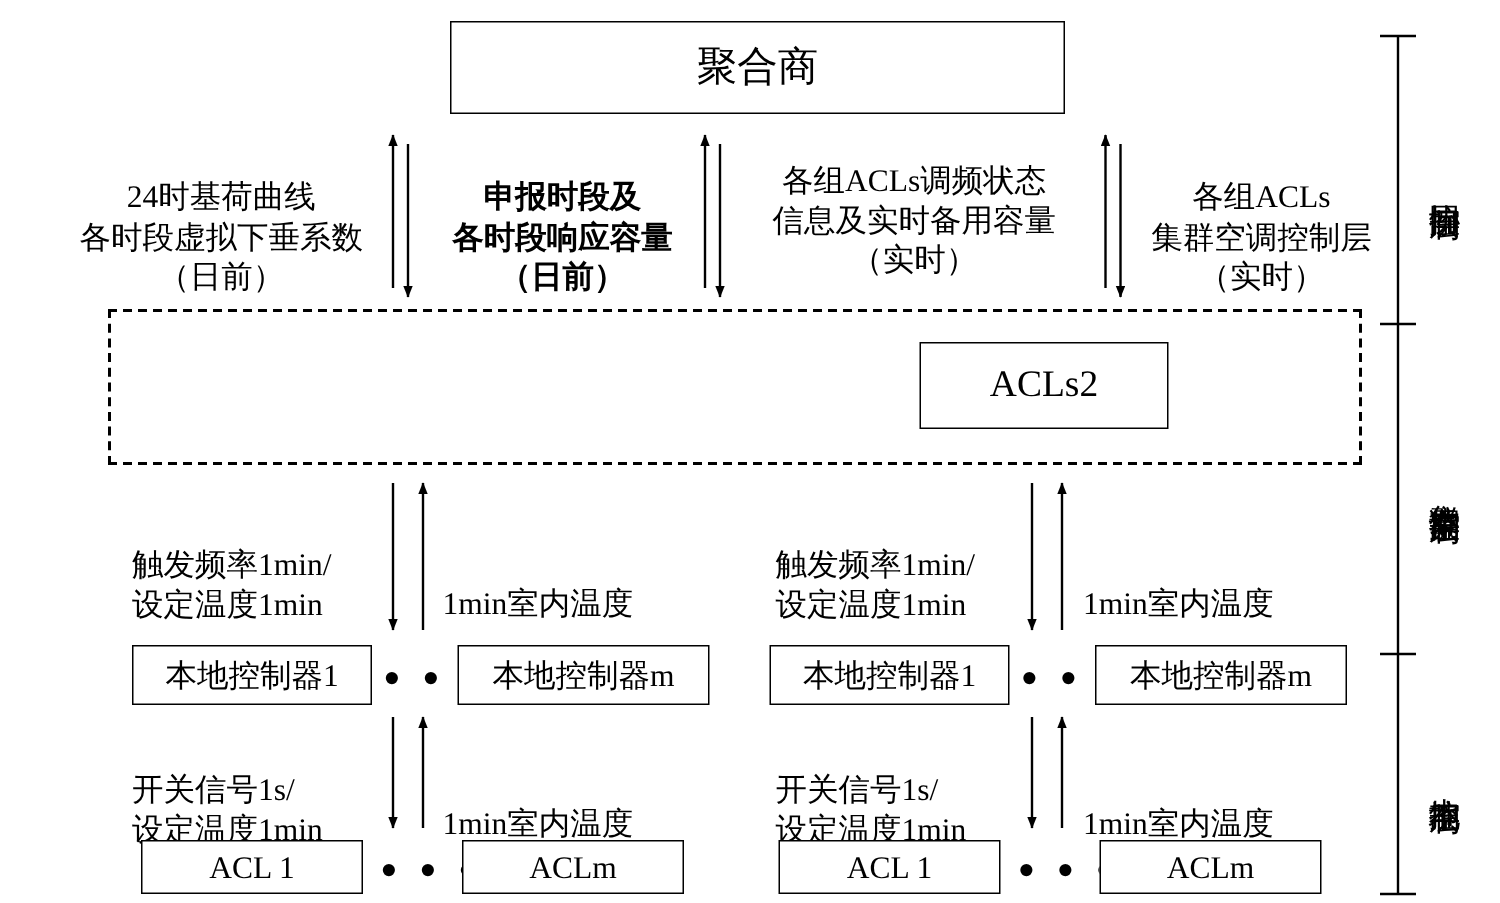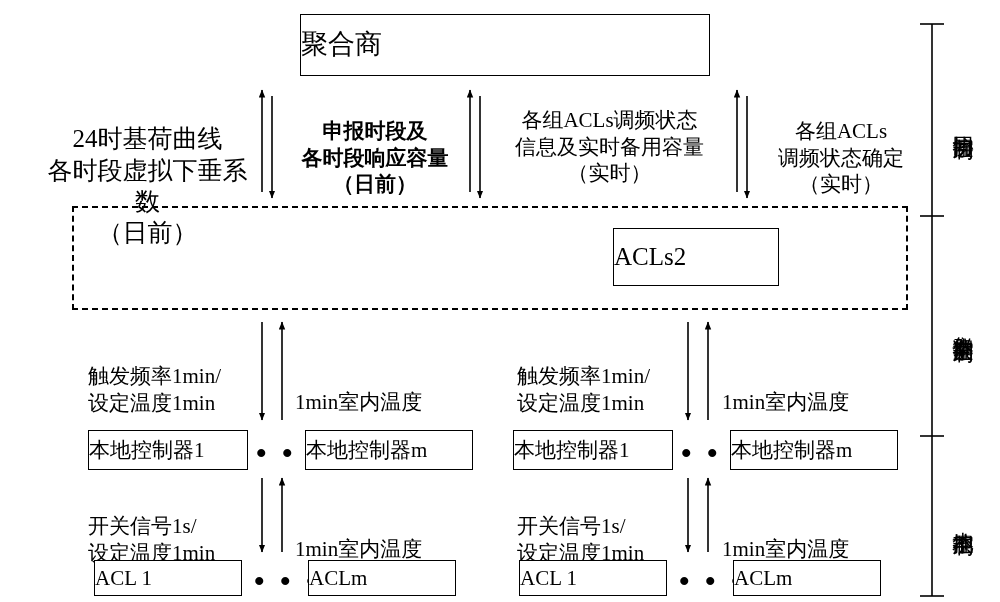--- a/index.html
+++ b/index.html
@@ -18,21 +18,21 @@
     overflow: hidden;
     background: #ffffff;
   }
   .box {
     position: absolute;
     box-sizing: border-box;
     border: 1.5px solid #000;
     background: #fff;
     display: flex;
     align-items: center;
-    justify-content: flex-start;
+    justify-content: center;
     text-align: center;
     line-height: 1.15;
   }
   .dashed-region {
     position: absolute;
     box-sizing: border-box;
     border: 2px dashed #000;
     background: transparent;
   }
   .txt {
@@ -70,38 +70,38 @@
 </style>
 </head>
 <body>
 
 <div id="stage">
 
   <div class="box" style="left:300px; top:14px; width:410px; height:62px; font-size:27px;">
     <span>聚合商</span>
   </div>
 
-  <div class="txt" style="left:40px; top:92px; width:215px; font-size:25px;">
+  <div class="txt" style="left:40px; top:92px; width:215px; font-size:21px;">
     <span>24时基荷曲线
 各时段虚拟下垂系数
 （日前）</span>
   </div>
   <div class="txt" style="left:285px; top:92px; width:180px; font-size:21px;font-weight:bold;">
     <span>申报时段及
 各时段响应容量
 （日前）</span>
   </div>
   <div class="txt" style="left:487px; top:81px; width:245px; font-size:21px;">
     <span>各组ACLs调频状态
 信息及实时备用容量
 （实时）</span>
   </div>
   <div class="txt" style="left:757px; top:92px; width:168px; font-size:21px;">
     <span>各组ACLs
-调频状态确定
+集群空调控制层
 （实时）</span>
   </div>
 
   <div class="dashed-region" style="left:72px; top:206px; width:836px; height:104px;"></div>
 
   <div class="box" style="left:613px; top:228px; width:166px; height:58px; font-size:25px;">
     <span>ACLs2</span>
   </div>
 
   <div class="txt left" style="left:88px; top:337px; width:175px; font-size:21px; text-align:left;">

